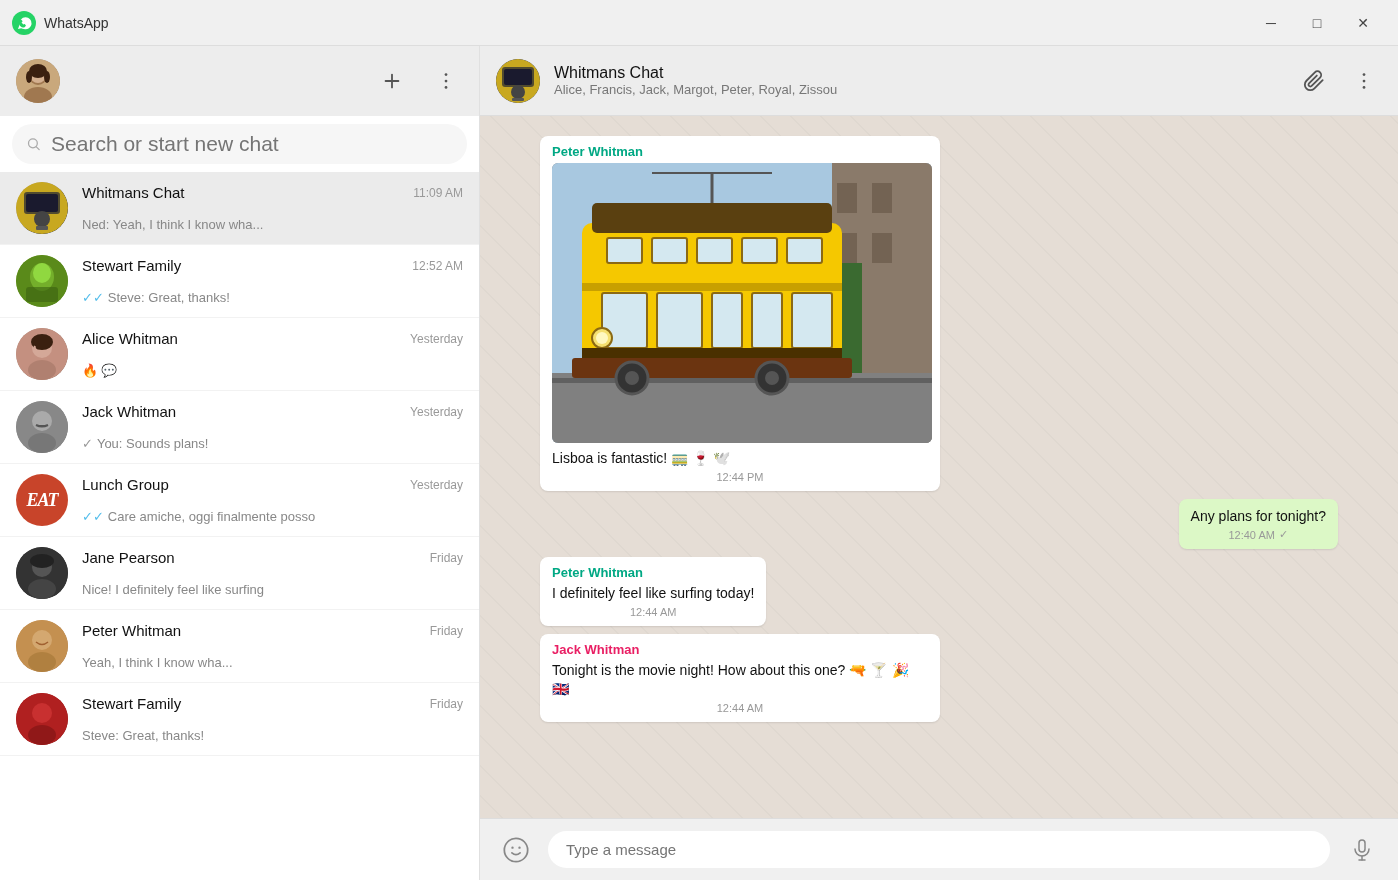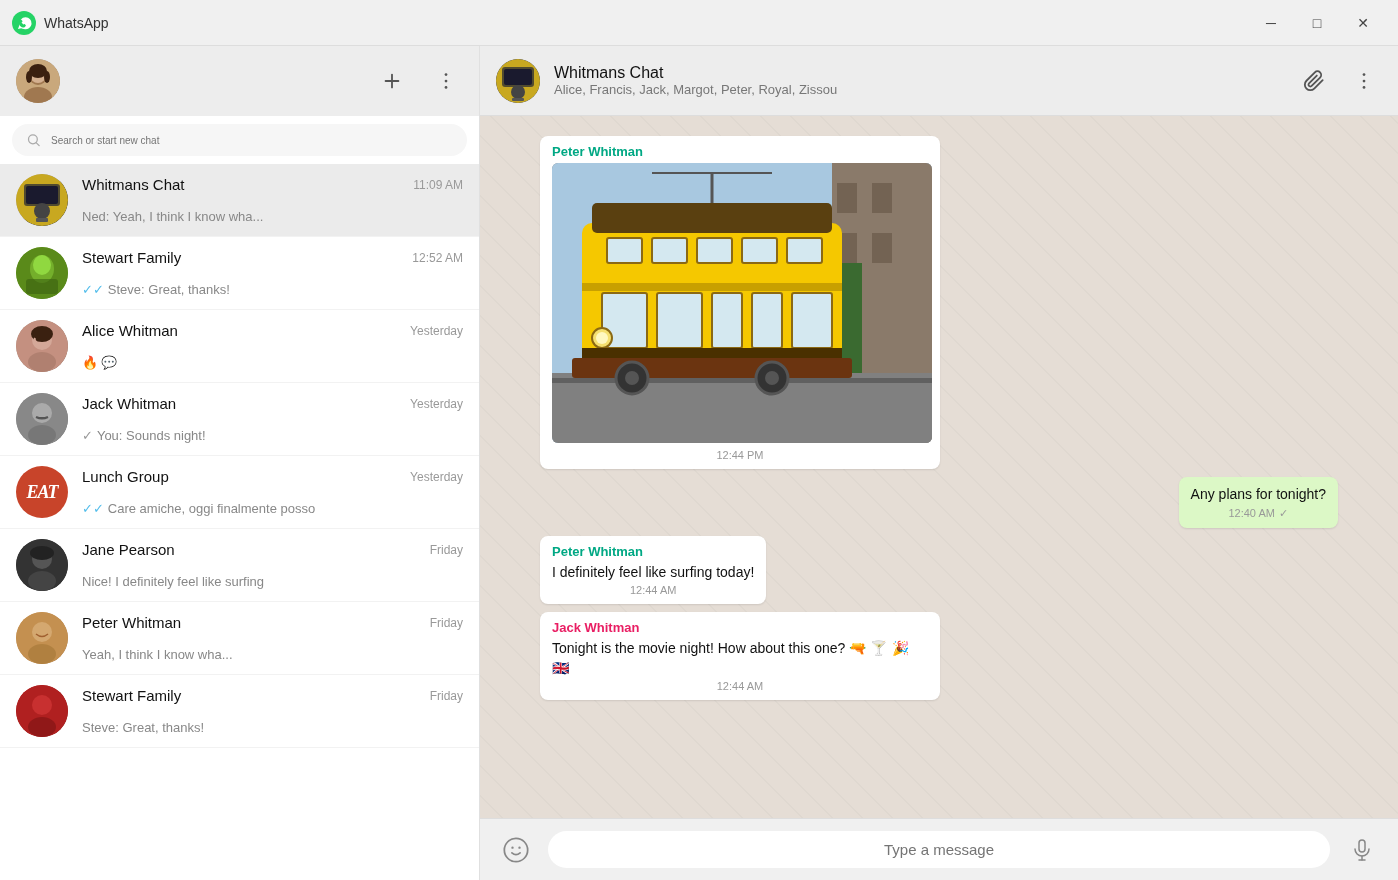--- a/index.html
+++ b/index.html
@@ -80,21 +80,21 @@
     .search-input-wrapper {
       background: #f6f6f6;
       border-radius: 20px;
       display: flex;
       align-items: center;
       padding: 8px 14px;
       gap: 10px;
     }
     .search-input {
       border: none; background: none; outline: none;
-      font-size: 10px; color: #555; width: 100%;
+      font-size: 21px; color: #555; width: 100%;
     }
 
     
     .chat-list { flex: 1; overflow-y: auto; }
     .chat-list::-webkit-scrollbar { width: 4px; }
     .chat-list::-webkit-scrollbar-thumb { background: #ccc; }
 
     .chat-item {
       display: flex;
       align-items: center;
@@ -234,21 +234,20 @@
       display: flex; align-items: center; justify-content: center;
     }
     .message-input {
       flex: 1;
       background: #fff;
       border: none; outline: none;
       border-radius: 22px;
       padding: 10px 18px;
       font-size: 15px;
       color: #555;
-      text-align: center;
     }
     .mic-btn {
       background: none; border: none; cursor: pointer;
       font-size: 22px; color: #888;
       width: 40px; height: 40px;
       display: flex; align-items: center; justify-content: center;
     }
 
     
     .av-whitmans { background: linear-gradient(135deg, #e8c860, #888 50%, #333 50%, #222); }
@@ -401,21 +400,21 @@
             <path d="M20 24 Q26 27 32 24" stroke="#555" stroke-width="2" fill="#555"></path>
           </svg>
         </div>
         <div class="chat-content">
           <div class="chat-header-row">
             <span class="chat-name">Jack Whitman</span>
             <span class="chat-time">Yesterday</span>
           </div>
           <div class="chat-preview">
             <span class="single-check">✓</span>
-            <span>You: Sounds night!</span>
+            <span>You: Sounds plans!</span>
           </div>
         </div>
       </div>
 
       <div class="chat-item">
         <div class="chat-avatar av-lunch">
           <span style="font-family:serif;font-style:italic;font-weight:900;font-size:18px;letter-spacing:-1px;">EAT</span>
         </div>
         <div class="chat-content">
           <div class="chat-header-row">
@@ -573,20 +572,21 @@
 
             <circle cx="50" cy="175" r="10" fill="#f5e070" stroke="#8B6914" stroke-width="2"></circle>
             <circle cx="50" cy="175" r="6" fill="#fff8c0"></circle>
 
             <line x1="160" y1="40" x2="160" y2="10" stroke="#555" stroke-width="3"></line>
             <line x1="100" y1="10" x2="220" y2="10" stroke="#555" stroke-width="2"></line>
 
             <rect x="30" y="185" width="260" height="10" fill="#4a3000"></rect>
           </svg>
         </div>
+        <div class="message-text">Lisboa is fantastic! 🚃 🍷 🕊️</div>
         <div class="message-footer">
           <span class="message-time">12:44 PM</span>
         </div>
       </div>
 
       <div class="message-bubble outgoing">
         <div class="message-text">Any plans for tonight?</div>
         <div class="message-footer">
           <span class="message-time">12:40 AM</span>
           <span class="message-check">✓</span>

